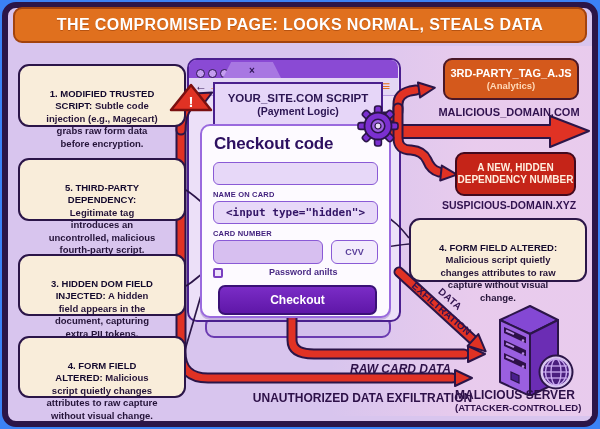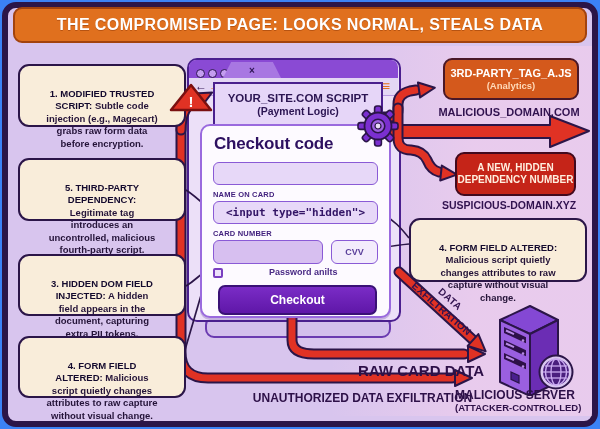--- a/index.html
+++ b/index.html
@@ -248,15 +248,15 @@
       <line x1="63" y1="76" x2="89" y2="76" stroke="#c9aaf0" stroke-width="1.3"></line>
       <line x1="65" y1="70" x2="87" y2="70" stroke="#c9aaf0" stroke-width="1.3"></line>
       <line x1="65" y1="82" x2="87" y2="82" stroke="#c9aaf0" stroke-width="1.3"></line>
     </g>
   </svg>
   <div id="srvlabel" class="abs">
     <div class="l1">MALICIOUS SERVER</div>
     <div class="l2">(ATTACKER-CONTROLLED)</div>
   </div>
 
-  <div class="darklbl abs" style="left:358px;top:362px;width:100px;font-size:15px;color:#2d1048;">RAW CARD DATA</div>
+  <div class="darklbl abs" style="left:350px;top:362px;width:100px;font-size:12px;color:#2d1048;font-style:italic;">RAW CARD DATA</div>
   <div class="darklbl abs" style="left:240px;top:391px;width:245px;font-size:12px;color:#2d1048;">UNAUTHORIZED DATA EXFILTRATION</div>
 </div>
 
 </body></html>

